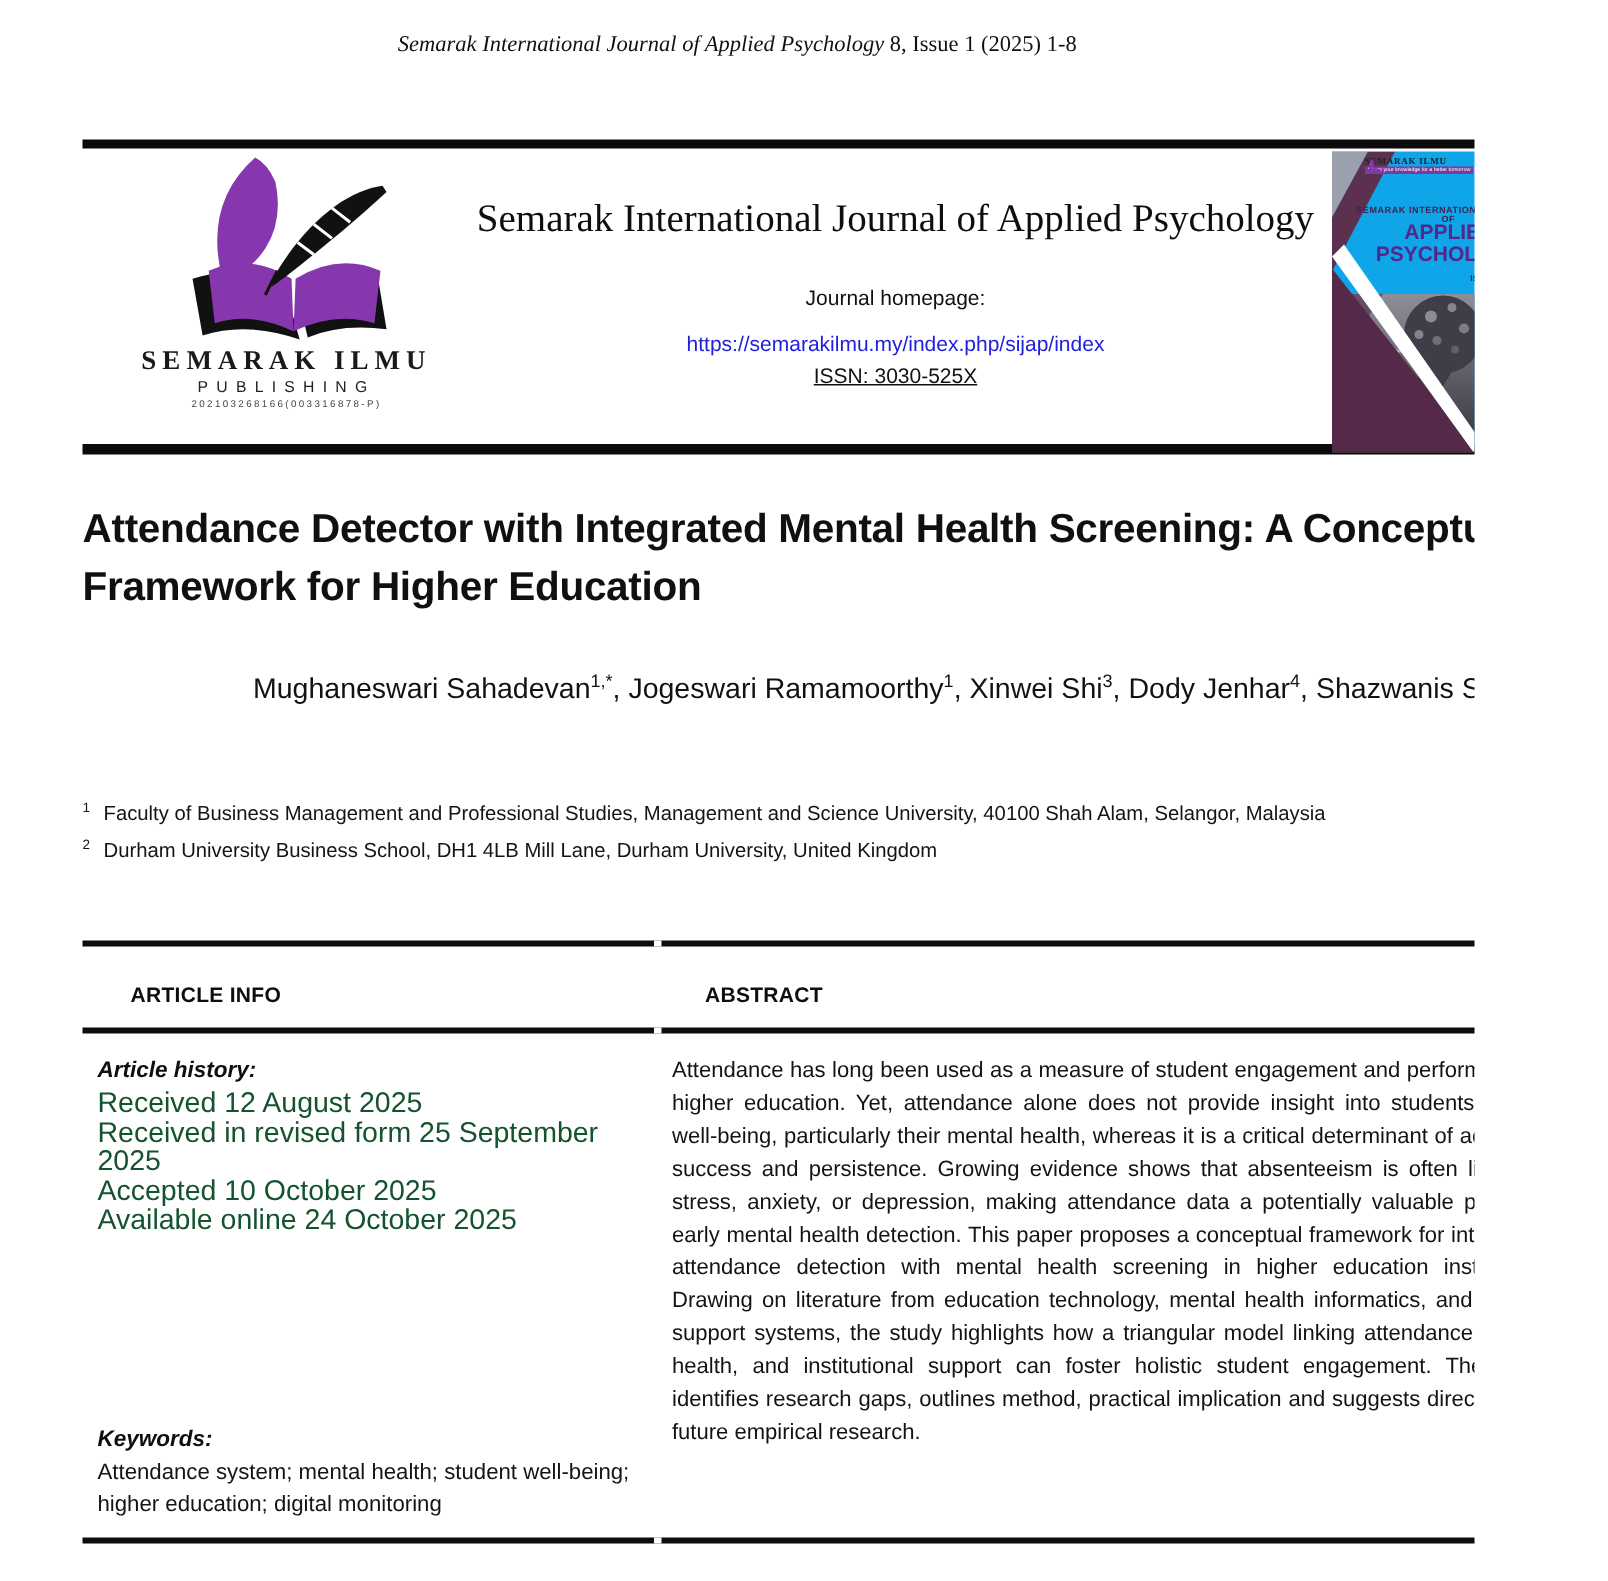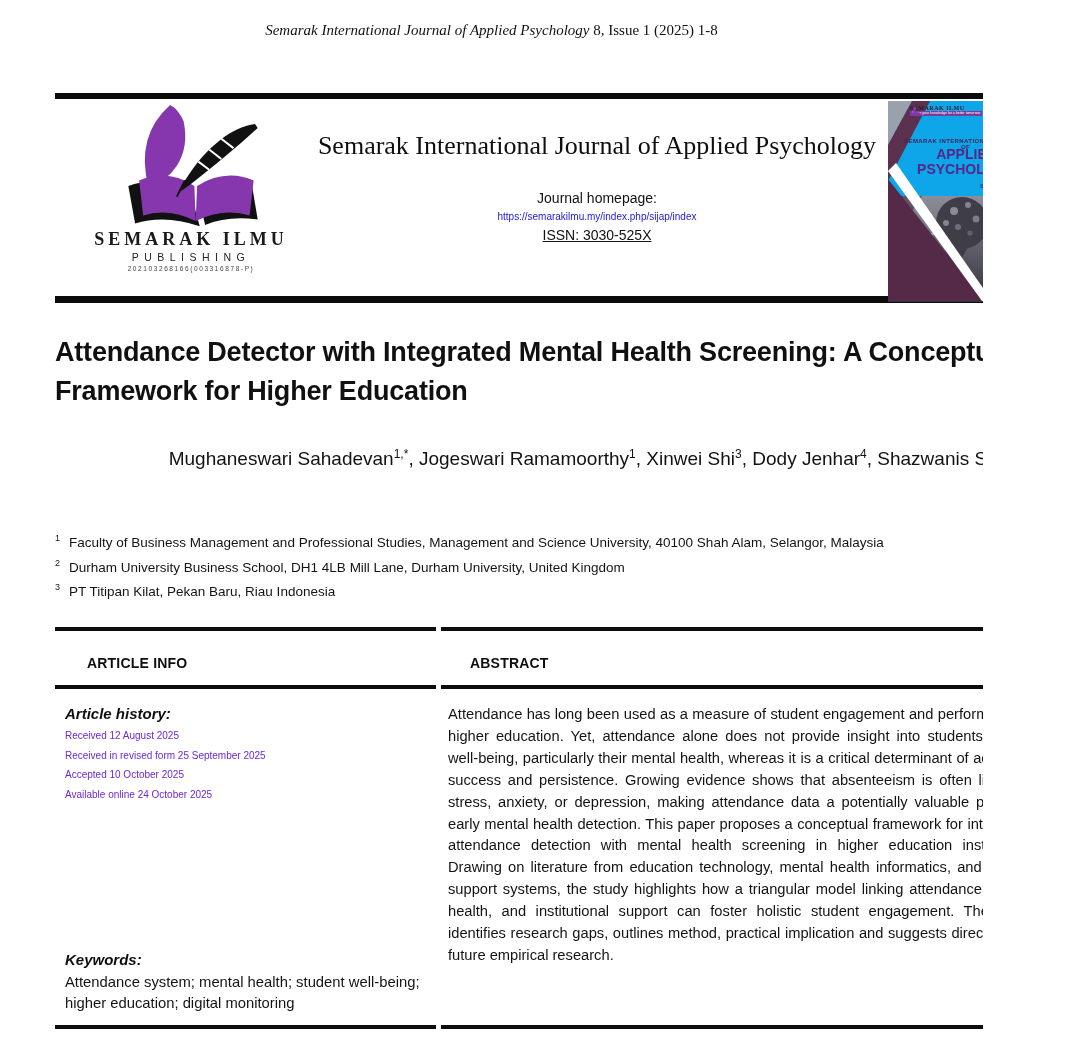--- a/index.html
+++ b/index.html
@@ -17,21 +17,21 @@
   .logo-block{position:absolute;left:14px;top:2px;width:244px;height:195px;text-align:center;}
   .logo-name{font-family:"Liberation Serif",serif;font-weight:bold;font-size:18px;
              letter-spacing:4px;color:#1a1a1a;margin-top:-4px;}
   .logo-sub{font-size:10.5px;letter-spacing:5.5px;color:#222;margin-top:1px;}
   .logo-reg{font-size:6.5px;letter-spacing:1.6px;color:#444;margin-top:2px;}
 
   .center-block{position:absolute;left:262px;top:0;width:560px;height:197px;text-align:center;}
   .journal-title{font-family:"Liberation Serif",serif;font-size:26px;line-height:34px;
                  color:#0e0e0e;margin-top:30px;}
   .homepage-label{font-size:14px;margin-top:27px;color:#111;}
-  .homepage-url{font-size:10px;color:#2020dd;text-decoration:none;display:inline-block;margin-top:3px;}
+  .homepage-url{font-size:14px;color:#2020dd;text-decoration:none;display:inline-block;margin-top:15px;}
   .issn-line{font-size:14px;margin-top:3px;color:#111;text-decoration:underline;}
 
   
   .cover{position:absolute;right:6px;top:2px;width:141px;height:201px;background:#0ea5e9;overflow:hidden;}
   .cover svg{position:absolute;left:0;top:0;}
   .cover-minilogo{position:absolute;left:22px;top:4px;display:flex;align-items:center;gap:2px;z-index:5;}
   .cover-minilogo .mini-name{font-family:"Liberation Serif",serif;font-weight:bold;font-size:6px;
                              letter-spacing:.5px;color:#222;line-height:6px;}
   .cover-minilogo .mini-ribbon{font-size:3.5px;color:#fff;background:#7a3b9b;padding:0 2px;line-height:5px;}
   .cover-jheader{position:absolute;left:0;top:37px;width:100%;text-align:center;z-index:5;
@@ -51,21 +51,21 @@
   
   .rule{position:absolute;left:55px;width:980px;height:4px;background:#0d0d0d;}
   .rule .gap{position:absolute;left:381px;top:0;width:5px;height:100%;background:#fff;}
   .rule1{top:627px;} .rule2{top:685px;} .rule3{top:1025px;}
 
   .col-head{position:absolute;top:655px;font-size:14px;font-weight:bold;letter-spacing:.2px;color:#0e0e0e;margin-left:22px;}
   .col-head.left{left:65px;} .col-head.right{left:448px;}
 
   .history-block{position:absolute;left:65px;top:705px;width:378px;}
   .block-label{font-size:15px;font-weight:bold;font-style:italic;margin-bottom:4px;color:#0f0f0f;}
-  .history-lines div{font-size:10px;line-height:19.6px;color:#6d28d9;}
+  .history-lines div{font-size:19px;line-height:19.6px;color:#14532d;}
   .keywords-block{position:absolute;left:65px;top:951px;width:382px;}
   .keywords-text{font-size:14.8px;line-height:21px;color:#141414;}
 
   .abstract-text{position:absolute;left:448px;top:704px;width:588px;font-size:14.7px;
                  line-height:21.9px;text-align:justify;color:#131313;}
 </style>
 </head>
 <body>
 
 <div class="page">
@@ -155,21 +155,20 @@
     </div>
   </div>
 
   <div class="art-title">Attendance Detector with Integrated Mental Health Screening: A Conceptual Framework for Higher Education</div>
 
   <div class="authors"><span>Mughaneswari Sahadevan</span><sup>1,*</sup>, <span>Jogeswari Ramamoorthy</span><sup>1</sup>, <span>Xinwei Shi</span><sup>3</sup>, <span>Dody Jenhar</span><sup>4</sup>, <span>Shazwanis Shukri</span><sup>5</sup></div>
 
   <div class="affiliations">
       <div class="aff-row"><sup>1</sup><span>Faculty of Business Management and Professional Studies, Management and Science University, 40100 Shah Alam, Selangor, Malaysia</span></div>
       <div class="aff-row"><sup>2</sup><span>Durham University Business School, DH1 4LB Mill Lane, Durham University, United Kingdom</span></div>
-      <div class="aff-row"><sup>3</sup><span>PT Titipan Kilat, Pekan Baru, Riau Indonesia</span></div>
     </div>
 
   <div class="rule rule1">
       <div class="gap"></div>
     </div>
   <div class="col-head left">ARTICLE INFO</div>
   <div class="col-head right">ABSTRACT</div>
   <div class="rule rule2">
       <div class="gap"></div>
     </div>

